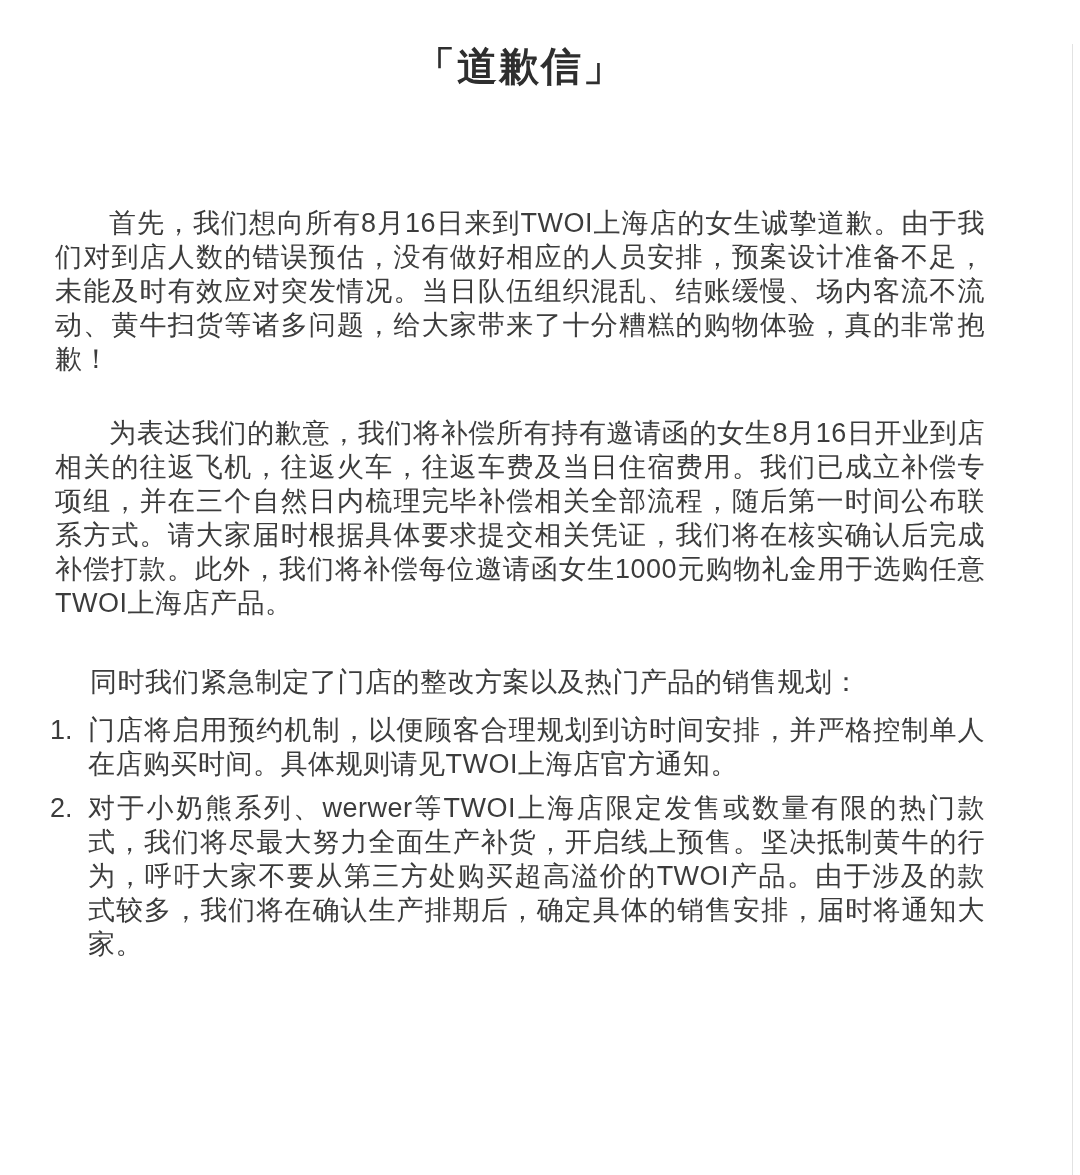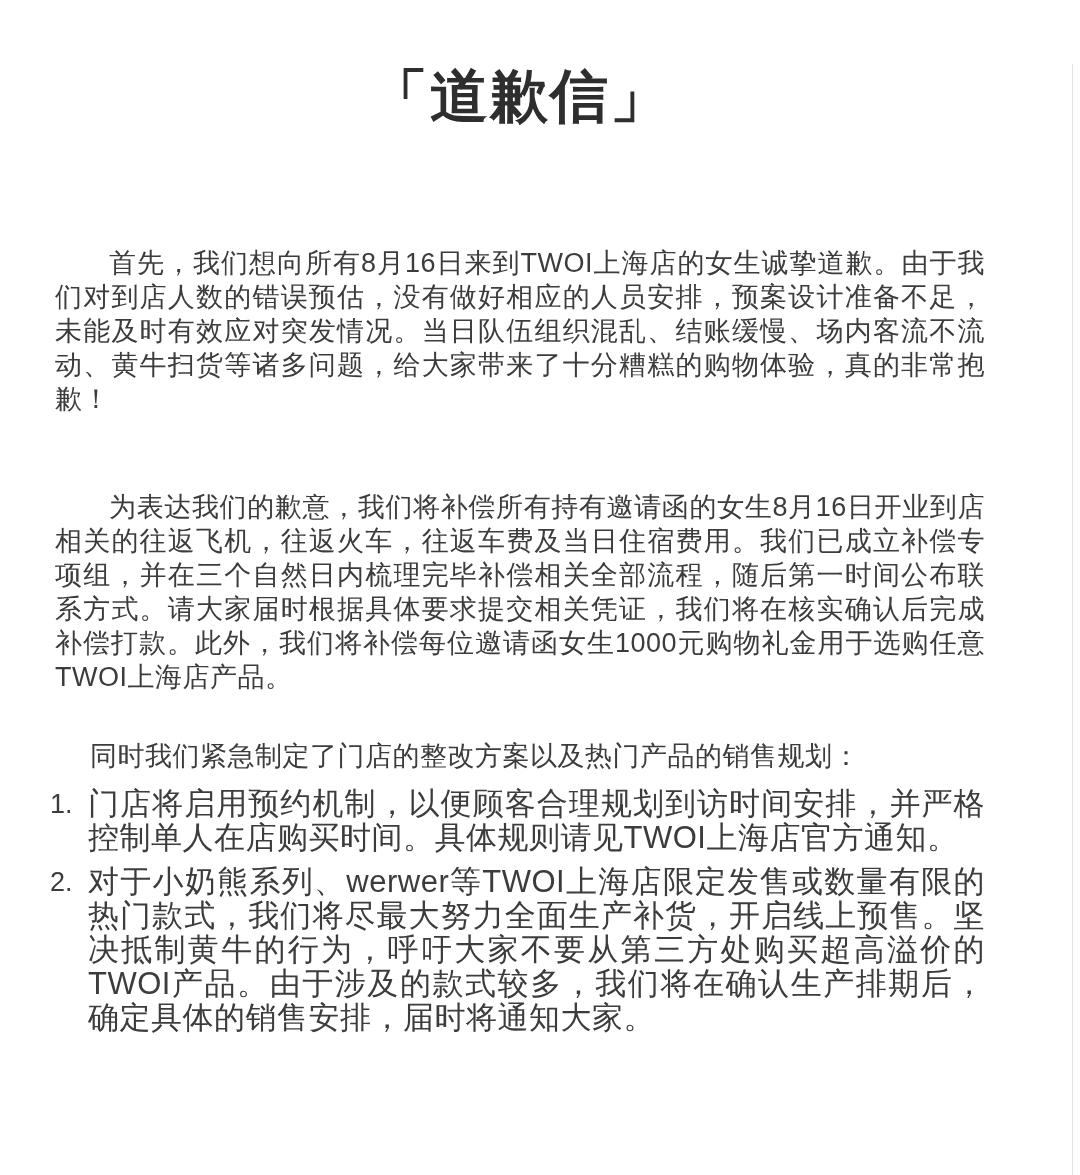--- a/index.html
+++ b/index.html
@@ -17,59 +17,59 @@
   }
   .page {
     position: relative;
     width: 1080px;
     height: 1175px;
     background: #ffffff;
     box-sizing: border-box;
     padding: 0 95px 0 55px;
   }
   .doc-title {
-    margin: 64px 0 0 0;
+    margin: 44px 0 0 0;
     text-align: center;
-    font-size: 58px;
+    font-size: 40px;
     line-height: 1.1;
     font-weight: 800;
     color: #2e2e2e;
     letter-spacing: 2px;
   }
   .para {
     margin: 0;
     font-size: 27px;
     line-height: 34px;
     text-align: justify;
     color: #3c3c3c;
     letter-spacing: 0.5px;
   }
   .para.p1 { margin-top: 118px; text-indent: 2em; }
-  .para.p2 { margin-top: 74px;  text-indent: 2em; }
+  .para.p2 { margin-top: 40px;  text-indent: 2em; }
   .para.p3 { margin-top: 45px;  text-indent: 35px; }
   .olist {
     margin: 14px 0 0 0;
     padding: 0;
   }
   .olist-item {
     display: flex;
     align-items: flex-start;
     margin-top: 10px;
   }
   .olist-item:first-child { margin-top: 0; }
   .olist-num {
     flex: 0 0 38px;
     font-size: 27px;
     line-height: 34px;
     color: #3c3c3c;
     margin-left: -5px;
   }
   .olist-text {
     flex: 1 1 auto;
-    font-size: 31px;
+    font-size: 27px;
     line-height: 34px;
     text-align: justify;
     color: #3c3c3c;
     letter-spacing: 0.5px;
   }
   .edge-line-v {
     position: absolute;
     top: 0;
     left: 1072px;
     width: 1px;

